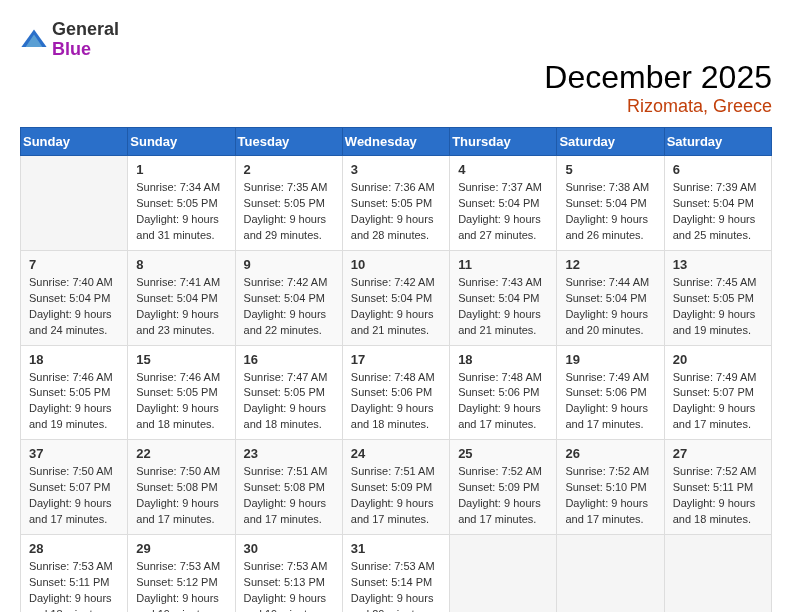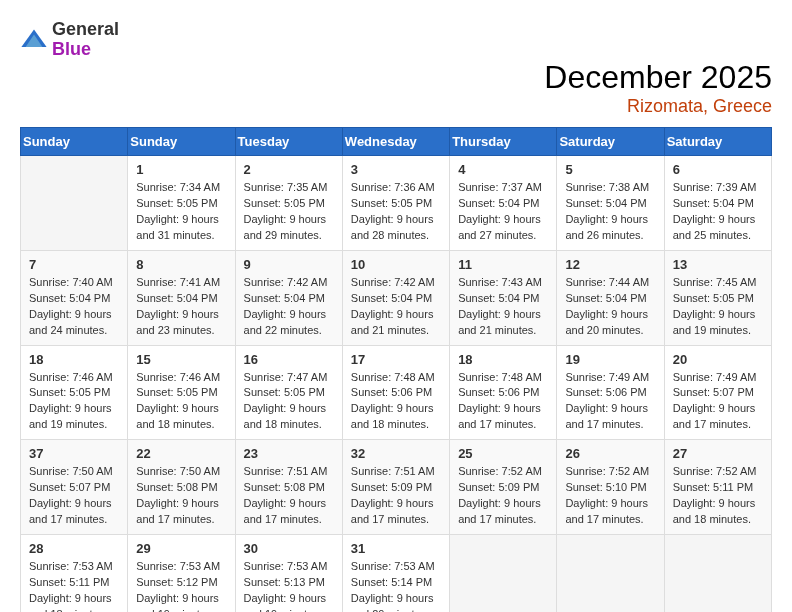--- a/index.html
+++ b/index.html
@@ -215,21 +215,21 @@
         </td>
         <td>
           <span class="day-number">22</span>
         <div class="day-info">Sunrise: 7:50 AM<br>Sunset: 5:08 PM<br>Daylight: 9 hours and 17 minutes.</div>
         </td>
         <td>
           <span class="day-number">23</span>
         <div class="day-info">Sunrise: 7:51 AM<br>Sunset: 5:08 PM<br>Daylight: 9 hours and 17 minutes.</div>
         </td>
         <td>
-          <span class="day-number">32</span>
+          <span class="day-number">24</span>
         <div class="day-info">Sunrise: 7:51 AM<br>Sunset: 5:09 PM<br>Daylight: 9 hours and 17 minutes.</div>
         </td>
         <td>
           <span class="day-number">25</span>
         <div class="day-info">Sunrise: 7:52 AM<br>Sunset: 5:09 PM<br>Daylight: 9 hours and 17 minutes.</div>
         </td>
         <td>
           <span class="day-number">26</span>
         <div class="day-info">Sunrise: 7:52 AM<br>Sunset: 5:10 PM<br>Daylight: 9 hours and 17 minutes.</div>
         </td>

